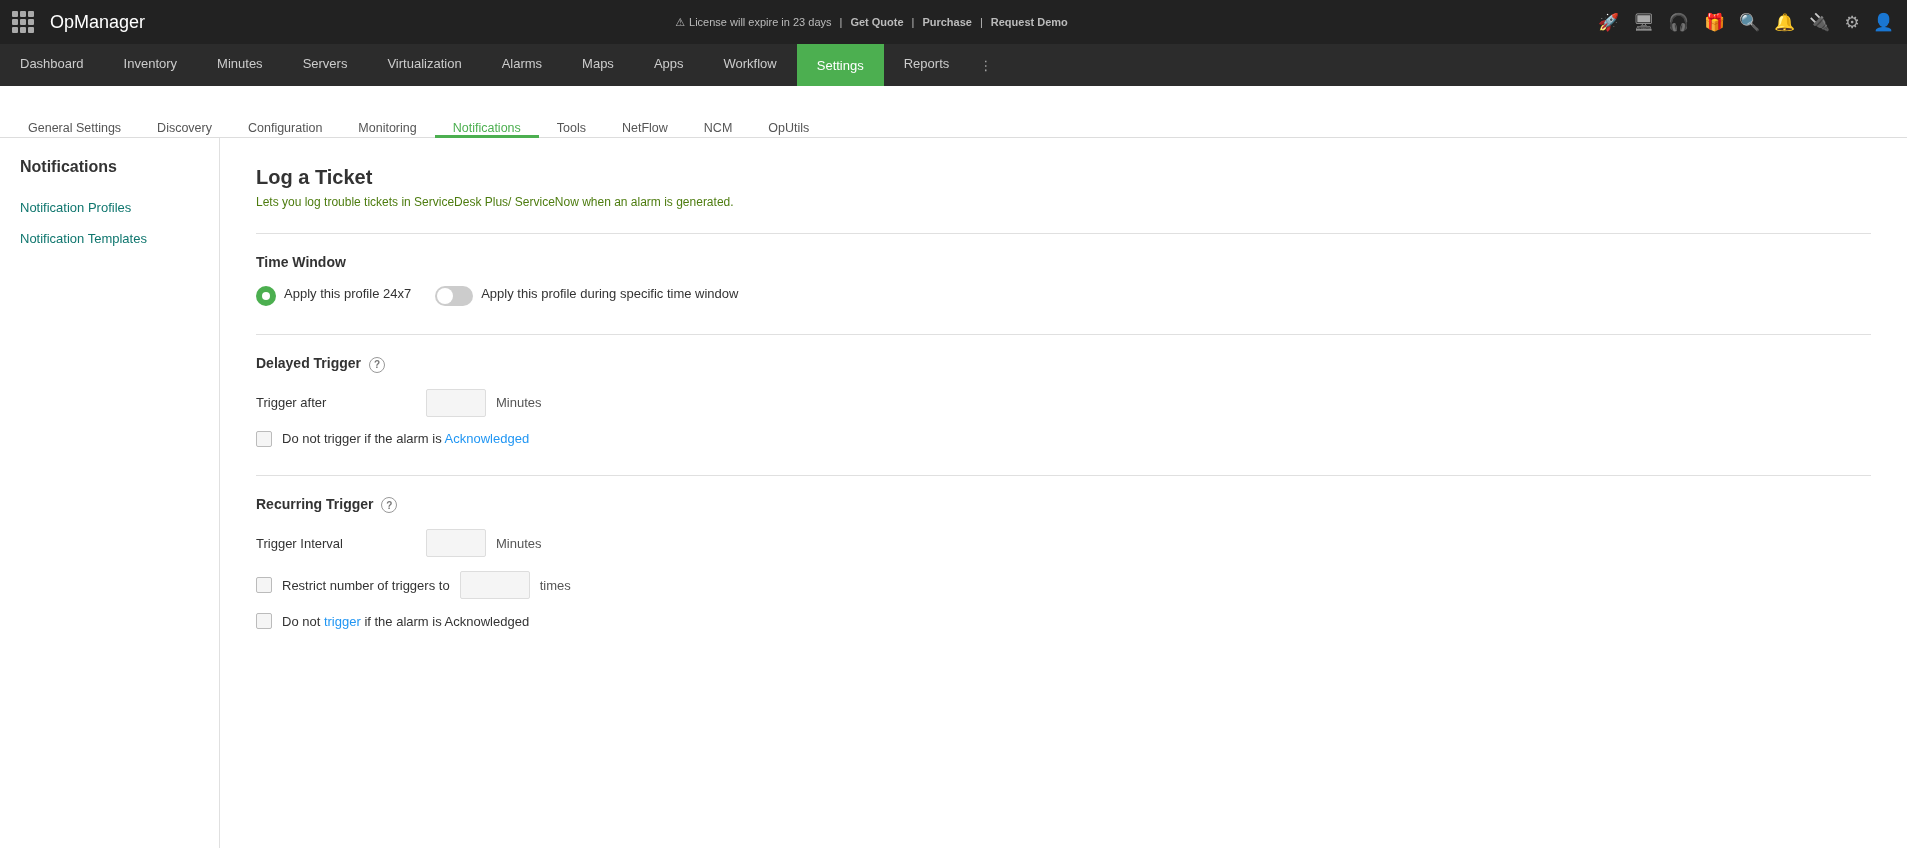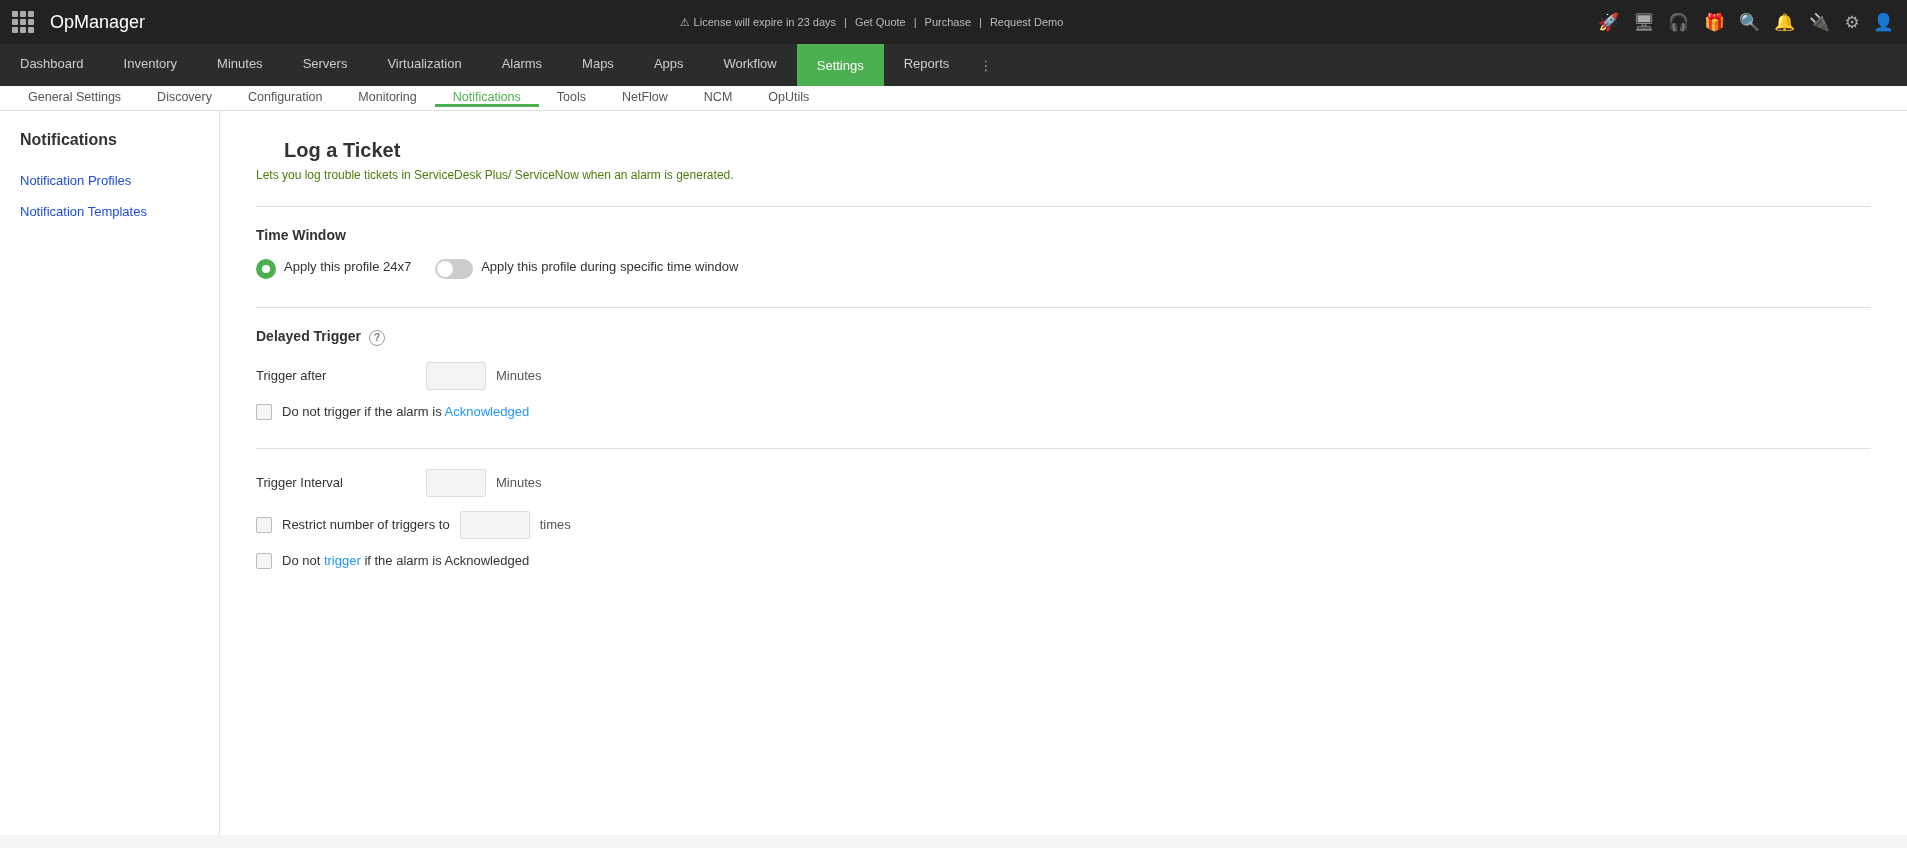--- a/index.html
+++ b/index.html
@@ -13,21 +13,21 @@
       align-items: center;
       justify-content: space-between;
       padding: 0 12px;
       height: 44px;
     }
     .top-bar-left { display: flex; align-items: center; gap: 10px; }
     .app-grid { display: grid; grid-template-columns: repeat(3,6px); gap: 2px; margin-right: 6px; }
     .app-grid span { width: 6px; height: 6px; background: #aaa; border-radius: 1px; display: block; }
     .app-name { color: #fff; font-size: 18px; font-weight: normal; }
     .top-bar-center { display: flex; align-items: center; gap: 8px; font-size: 11px; color: #bbb; }
-    .top-bar-center a { color: #bbb; text-decoration: none; }
+    .top-bar-center a { color: #bbb; text-decoration: none; font-weight: bold; }
     .top-bar-right { display: flex; align-items: center; gap: 14px; }
     .icon-btn { color: #aaa; font-size: 17px; cursor: pointer; }
 
     
     .main-nav {
       background: #2c2c2c;
       display: flex;
       align-items: stretch;
       height: 42px;
     }
@@ -42,22 +42,22 @@
       border-bottom: 3px solid transparent;
     }
     .nav-item.active { background: #4caf50; color: #fff; border-bottom: none; }
     .nav-more { color: #aaa; padding: 0 10px; display: flex; align-items: center; cursor: pointer; }
 
     
     .sub-nav {
       background: #fff;
       border-bottom: 1px solid #ddd;
       display: flex;
-      align-items: center;
-      height: 25px;
+      align-items: flex-end;
+      height: 52px;
       padding: 0 10px;
     }
     .sub-nav-item {
       color: #555;
       padding: 0 18px;
       display: flex;
       align-items: center;
       cursor: pointer;
       font-size: 12.5px;
       border-bottom: 3px solid transparent;
@@ -80,39 +80,38 @@
     }
     .sidebar-title {
       font-size: 16px;
       font-weight: bold;
       color: #333;
       padding: 0 20px 16px 20px;
     }
     .sidebar-link {
       display: block;
       padding: 8px 20px;
-      color: #1d4ed8;
+      color: #0f766e;
       font-size: 13px;
       cursor: pointer;
       text-decoration: none;
     }
 
     
     .main-content {
       flex: 1;
       background: #fff;
       padding: 28px 36px;
     }
 
     .page-title {
       font-size: 20px;
       font-weight: bold;
       color: #333;
       margin-bottom: 6px;
-      margin-left: 28px;
     }
     .page-subtitle {
       font-size: 12px;
       color: #4d7c0f;
       margin-bottom: 24px;
     }
 
     .section-divider {
       border: none;
       border-top: 1px solid #e0e0e0;
@@ -378,20 +377,24 @@
         <div class="checkbox-box"></div>
         <span class="checkbox-label">
           Do not trigger if the alarm is <span class="highlight">Acknowledged</span>
         </span>
       </div>
     </div>
 
     <hr class="section-divider">
 
     <div class="section-block">
+      <div class="section-title">
+        <span>Recurring Trigger</span>
+        <span class="help-icon">?</span>
+      </div>
 
       <div class="form-row">
         <span class="form-label">Trigger Interval</span>
         <input class="form-input" type="text" value="" style="">
         <span class="unit-label">Minutes</span>
       </div>
 
       <div class="checkbox-row">
         <div class="checkbox-box"></div>
         <span class="checkbox-label">

